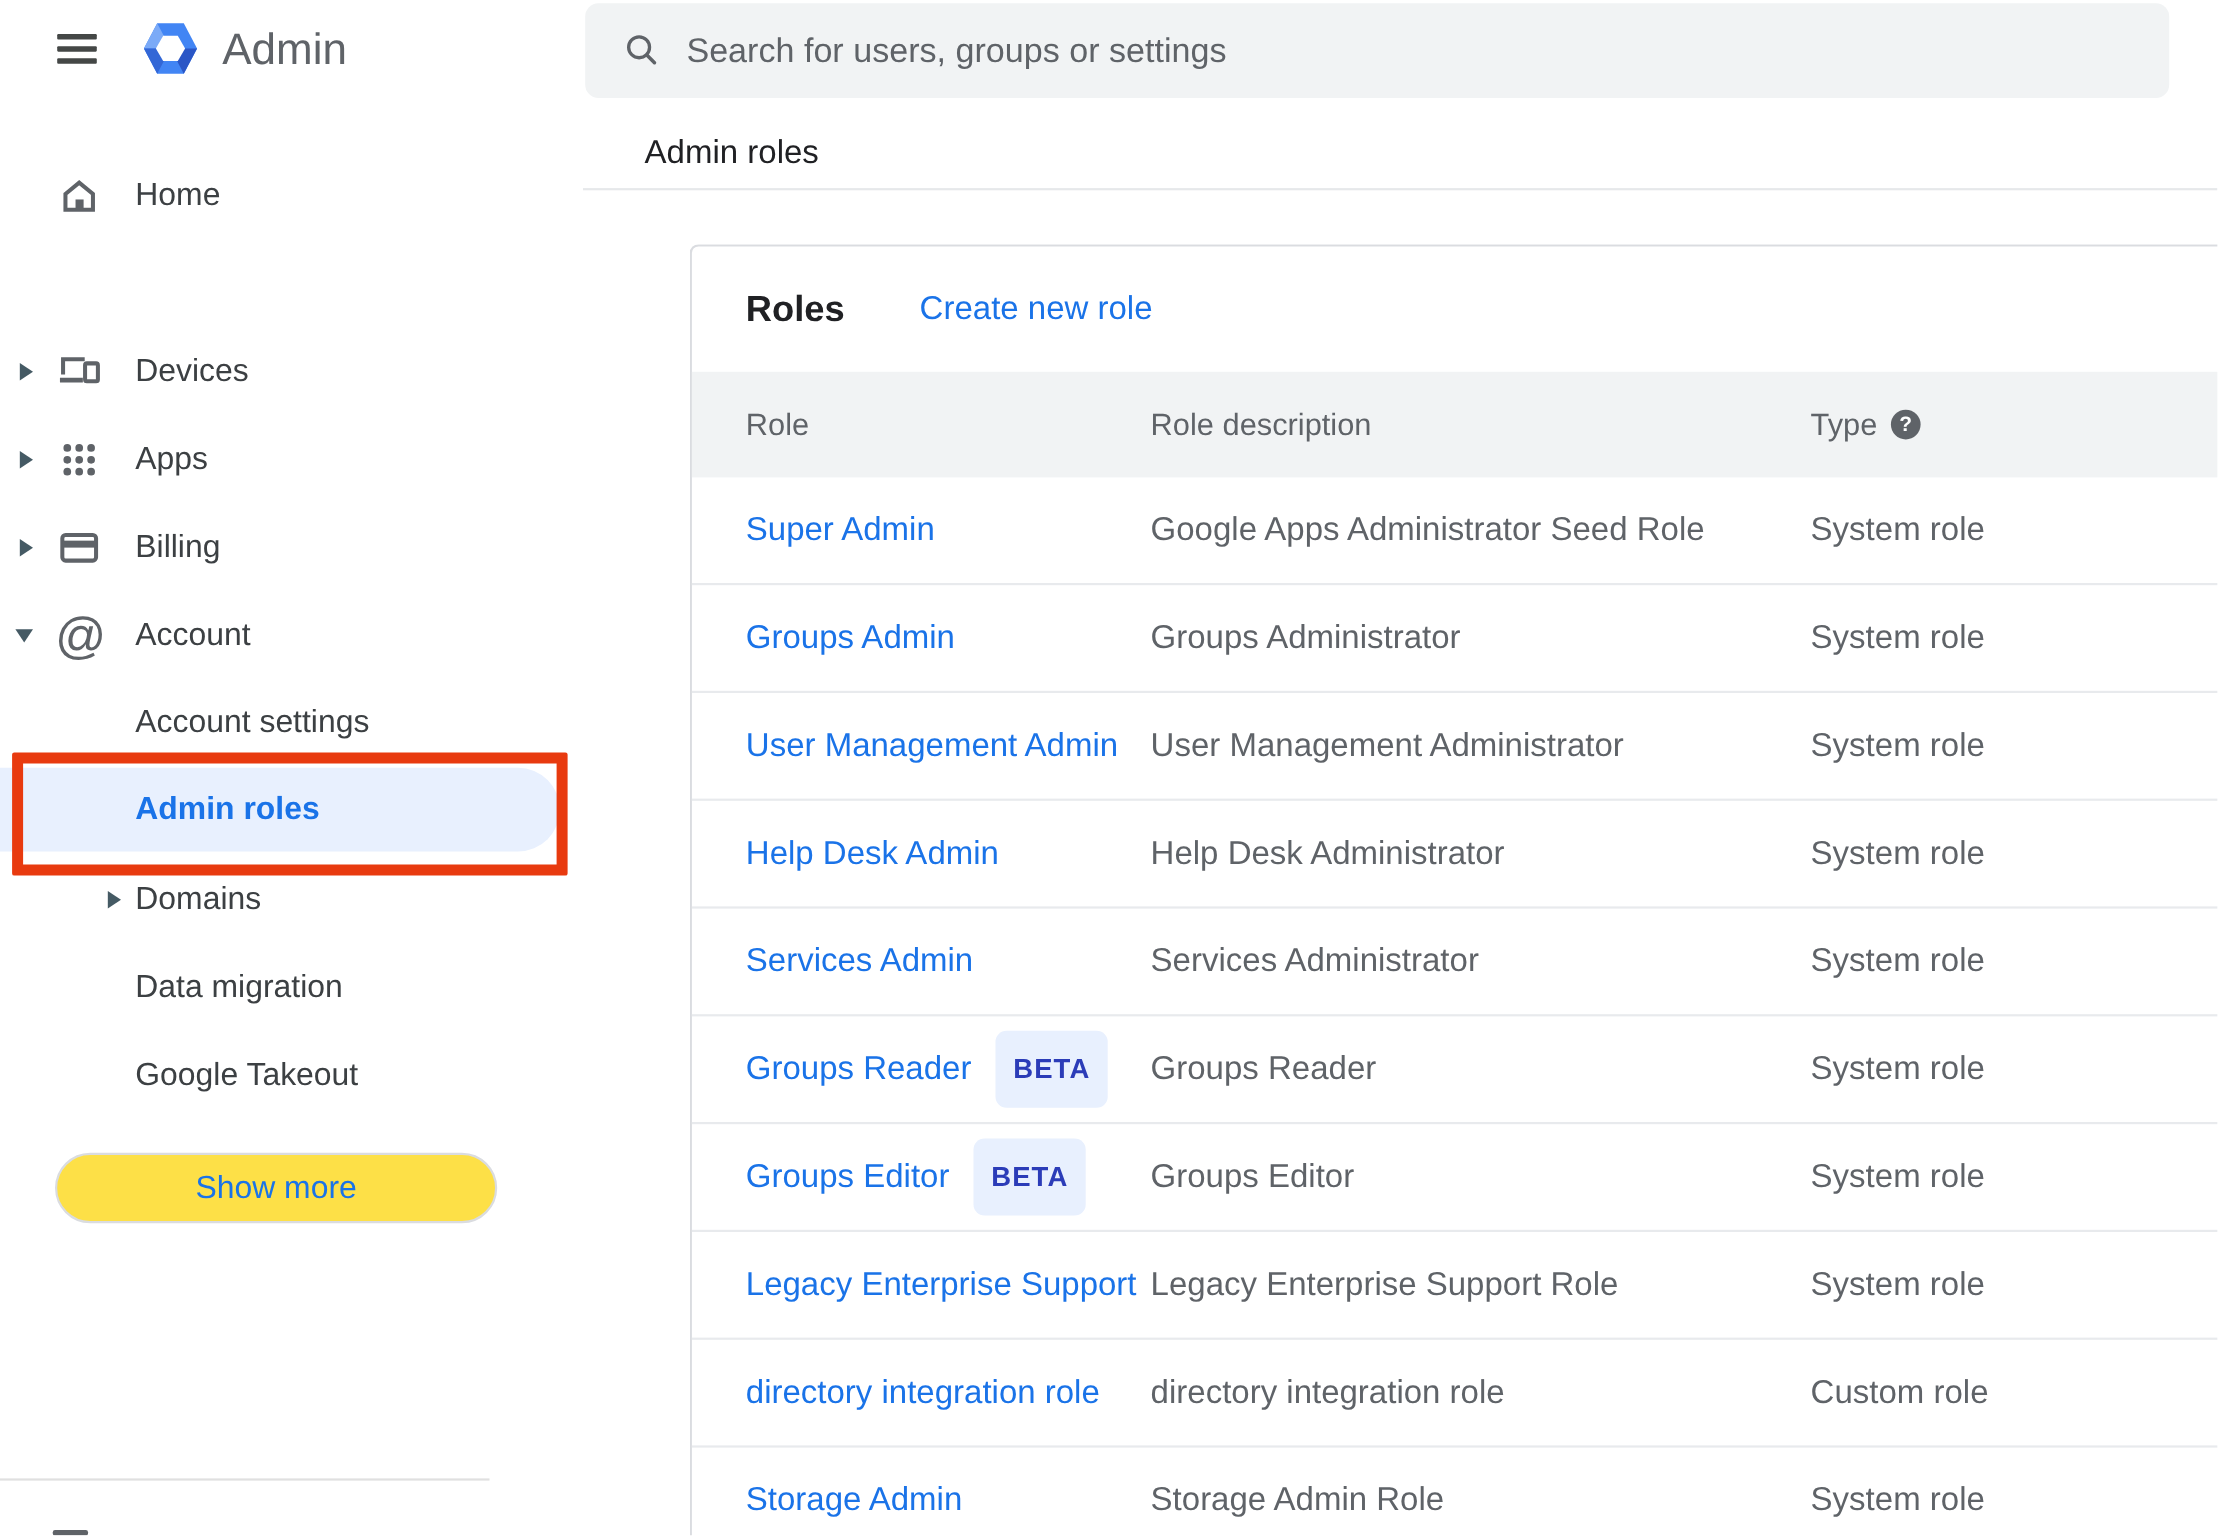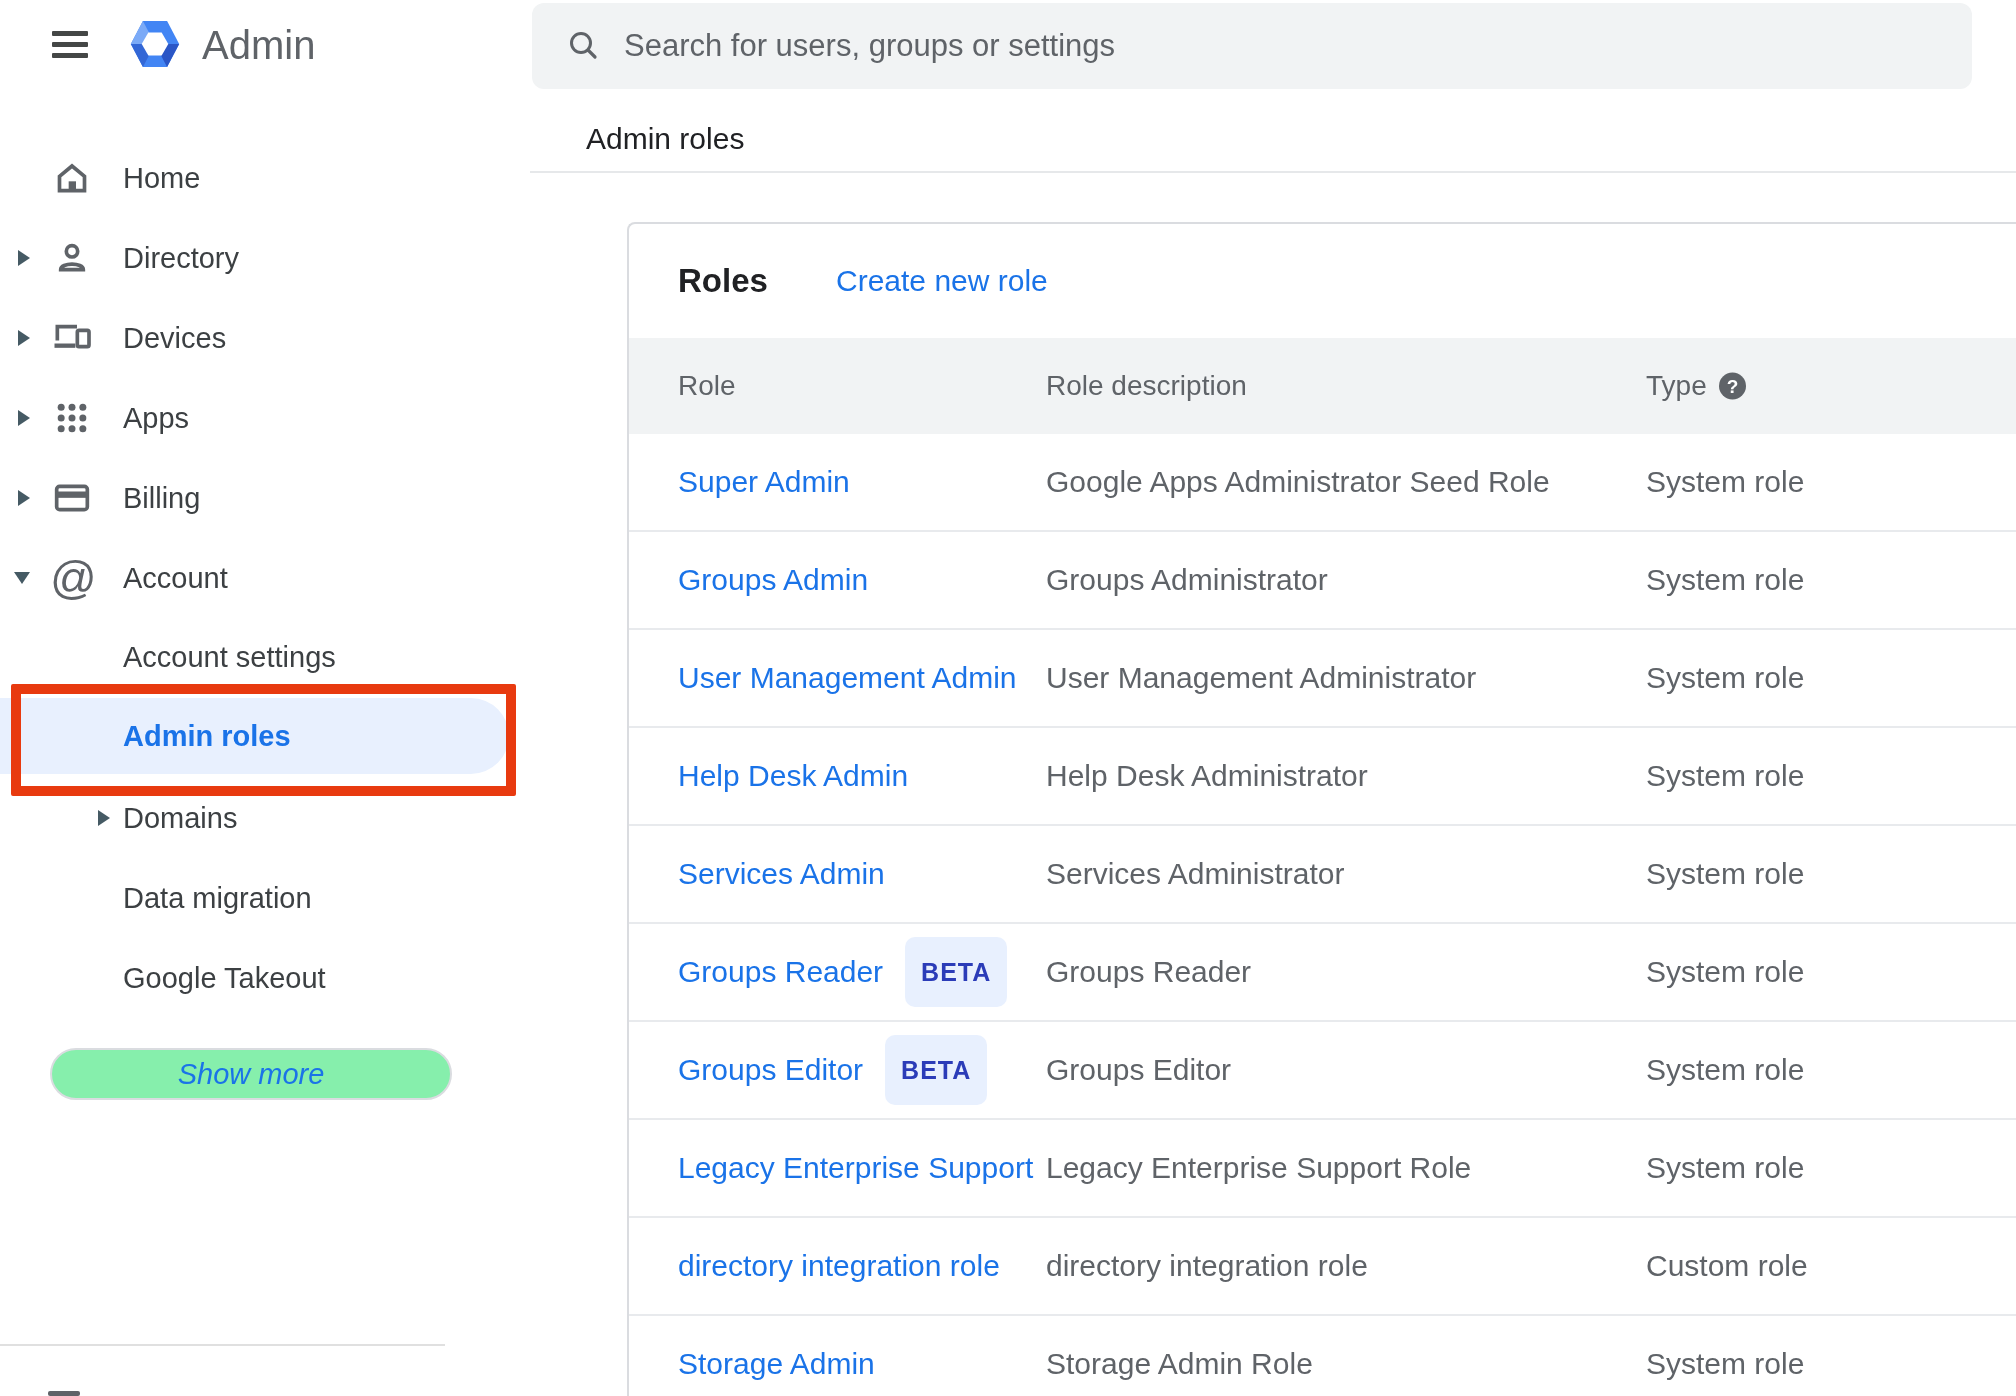--- a/index.html
+++ b/index.html
@@ -35,24 +35,24 @@
   .sb-icon{position:absolute;left:52px;top:50%;transform:translateY(-50%);width:40px;height:40px;}
   .sb-at{position:absolute;left:50px;top:50%;transform:translateY(-50%);font-size:46px;
          color:#5f6368;line-height:40px;}
   .sb-label{position:absolute;left:123px;top:50%;transform:translateY(-50%);
             font-size:29px;color:#3c4043;white-space:nowrap;}
   .sb-selected{left:0;top:698px;width:509px;height:76px;background:#e8f0fe;
                border-radius:0 38px 38px 0;cursor:pointer;}
   .sb-selected .sb-label{color:#1a73e8;font-weight:bold;}
   .annotation-box{left:11px;top:684px;width:505px;height:112px;border:10px solid #e83a0f;
                   box-sizing:border-box;border-radius:2px;pointer-events:none;}
-  .show-more{left:50px;top:1048px;width:402px;height:52px;border:2px solid #dadce0;
+  .show-more{left:50px;top:1048px;width:402px;height:64px;border:2px solid #dadce0;
              border-radius:34px;box-sizing:border-box;display:flex;align-items:center;
              justify-content:center;font-size:29px;color:#1a73e8;font-weight:500;cursor:pointer;
-             background:#86efac;font-style:italic;}
+             background:#fde047;}
   .sb-bottom-divider{left:0;top:1344px;width:445px;height:2px;background:#e0e0e0;}
   .sb-cutoff{left:48px;top:1391px;width:32px;height:5px;background:#5f6368;border-radius:2px;}
 
   
   .card{left:627px;top:222px;width:1389px;height:1176px;border-top:2px solid #dadce0;
         border-left:2px solid #dadce0;border-radius:8px 0 0 0;background:#fff;}
   .card-header{position:relative;height:114px;}
   .card-title{position:absolute;left:49px;top:50%;transform:translateY(-50%);
               font-size:33px;font-weight:600;color:#202124;}
   .create-link{position:absolute;left:207px;top:50%;transform:translateY(-50%);
@@ -108,28 +108,20 @@
   <div class="abs hdr-divider"></div>
 
   <div class="abs sb-row" style="top:138px">
     <svg class="sb-icon" viewBox="0 0 24 24">
       <path class="st" d="M4.5 11 L12 4.8 L19.5 11 V19.6 H4.5 Z"></path>
       <rect x="10" y="14" width="4.4" height="5.6" fill="#5f6368"></rect>
     </svg>
     <span class="sb-label">Home</span>
   </div>
 
-  <div class="abs sb-row" style="top:218px">
-    <span class="sb-arrow-r"></span>
-    <svg class="sb-icon" viewBox="0 0 24 24">
-      <circle class="st" cx="12" cy="8" r="3.4"></circle>
-      <path class="st" d="M5.2 19 C5.2 14.6 18.8 14.6 18.8 19 Z"></path>
-    </svg>
-    <span class="sb-label">Directory</span>
-  </div>
 
   <div class="abs sb-row" style="top:298px">
     <span class="sb-arrow-r"></span>
     <svg class="sb-icon" viewBox="0 0 24 24">
       <path class="st" d="M3.2 13.5 V5.2 H15"></path>
       <path d="M1.5 16.6 H14" stroke="#5f6368" stroke-width="2.6" fill="none"></path>
       <rect x="15.2" y="7.4" width="7" height="9.8" rx="1" fill="#ffffff" stroke="#5f6368" stroke-width="2.2"></rect>
     </svg>
     <span class="sb-label">Devices</span>
   </div>

